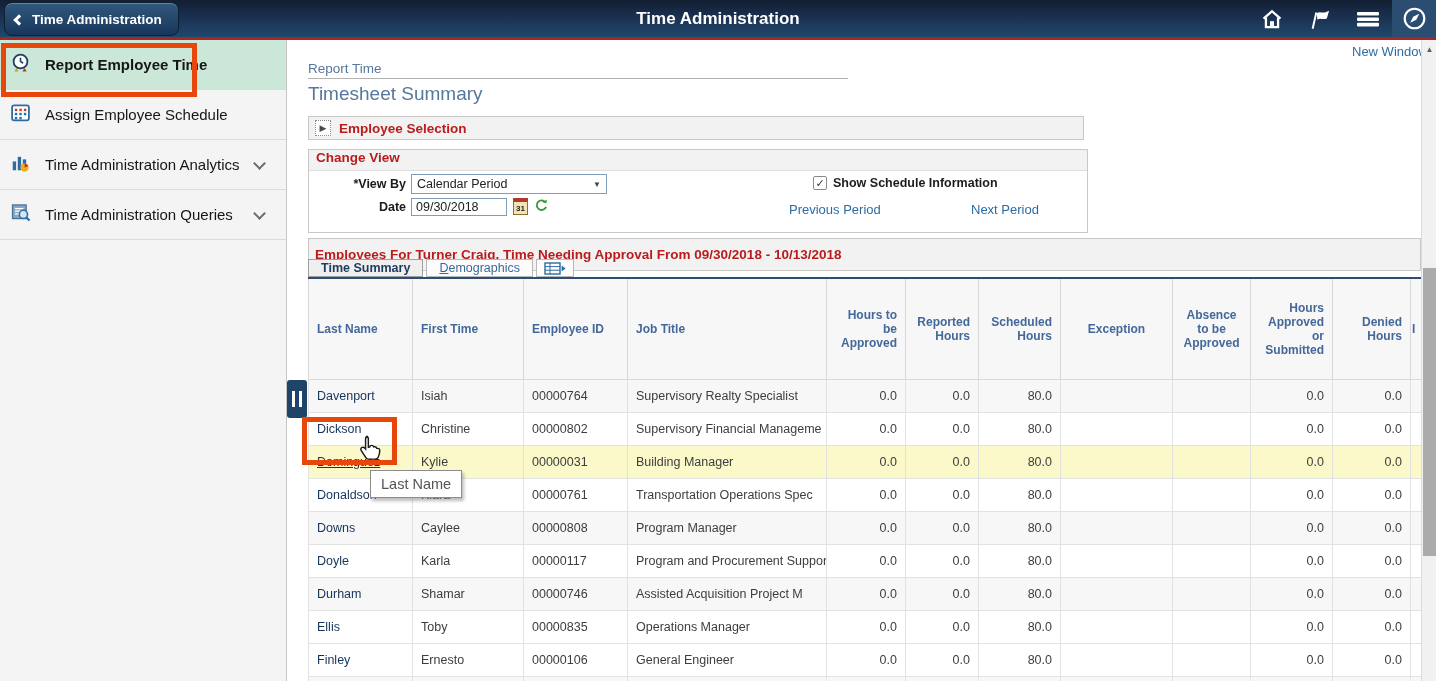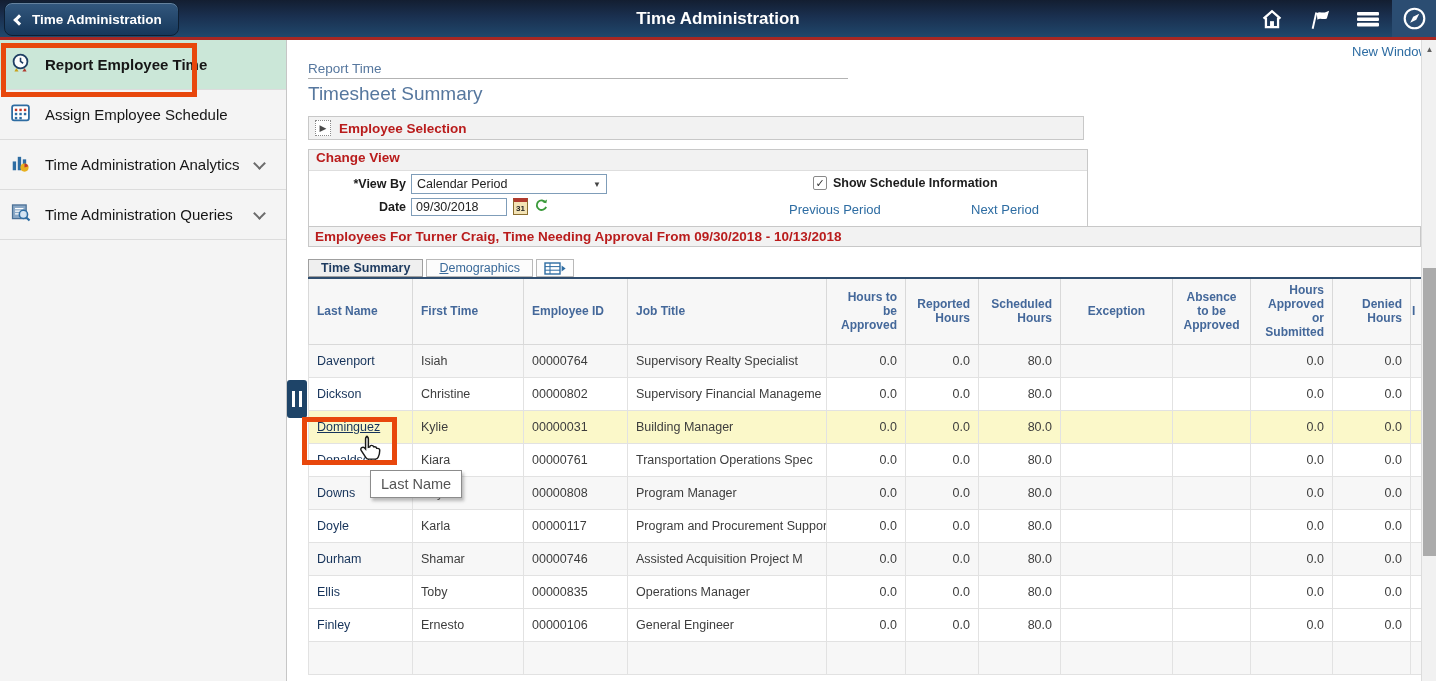--- a/index.html
+++ b/index.html
@@ -63,35 +63,35 @@
   .cal-icon { position:absolute; left:204px; top:48px; width:15px; height:17px; background:#f3e3b5;
     border:1px solid #8a6d2f; border-top:4px solid #b03a2e; font-size:8px; font-weight:bold; color:#222;
     display:flex; align-items:center; justify-content:center; cursor:pointer; }
   .refresh-icon { position:absolute; left:225px; top:48px; cursor:pointer; }
   .checkbox { position:absolute; left:504px; top:26px; width:14px; height:14px; background:#fff;
     border:1px solid #8a8a8a; border-radius:2px; font-size:11px; line-height:12px; text-align:center;
     color:#333; cursor:pointer; }
   .cb-label { position:absolute; left:524px; top:26px; font-size:12.5px; font-weight:bold; color:#1c1c1c; }
   .pslink { position:absolute; font-size:13px; color:#2d6ca2; cursor:pointer; }
 
-  .emp-bar { left:308px; top:226px; width:1113px; height:21px; }
+  .emp-bar { left:308px; top:238px; width:1113px; height:33px; }
 
   .tabs { position:absolute; left:308px; top:259px; height:18px; display:flex; }
   .tab { height:18px; display:flex; align-items:center; justify-content:center; padding:0 12px;
     font-size:12.5px; border:1px solid #b9b9b9; background:#fcfcfc; color:#3a6a9a; cursor:pointer; }
   .tab.active { background:#efefef; border-color:#9f9f9f; color:#1d3a5f; font-weight:bold; }
   .tab + .tab { margin-left:3px; }
   .tab-icon-btn { height:18px; width:38px; margin-left:3px; border:1px solid #b9b9b9; background:#fdfdfd;
     display:flex; align-items:center; justify-content:center; cursor:pointer; }
 
   
   .grid-wrap { position:absolute; left:308px; top:277px; width:1113px; height:404px; overflow:hidden; }
   table.grid { border-collapse:collapse; table-layout:fixed; width:1113px; border-top:2px solid #2f4d6e; }
   .grid th { background:#f7f7f7; border:1px solid #d9d9d9; color:#44689a; font-size:12px;
-    font-weight:bold; padding:4px 8px; vertical-align:middle; }
+    font-weight:bold; padding:22px 8px; vertical-align:middle; }
   .grid thead tr { height:66px; }
   .grid tbody tr { height:33px; }
   .grid td { border:1px solid #e2e2e2; font-size:12.5px; color:#3d3d3d; padding:0 8px;
     white-space:nowrap; overflow:hidden; }
   .h-left { text-align:left; } .h-right { text-align:right; } .h-center { text-align:center; }
   .cell-num { text-align:right; }
   .row-odd { background:#f7f7f7; } .row-even { background:#fff; } .row-hl { background:#fbf8c9; }
   .name-link { color:#16335a; text-decoration:none; cursor:pointer; }
   .name-link.hovered { text-decoration:underline; }
 

